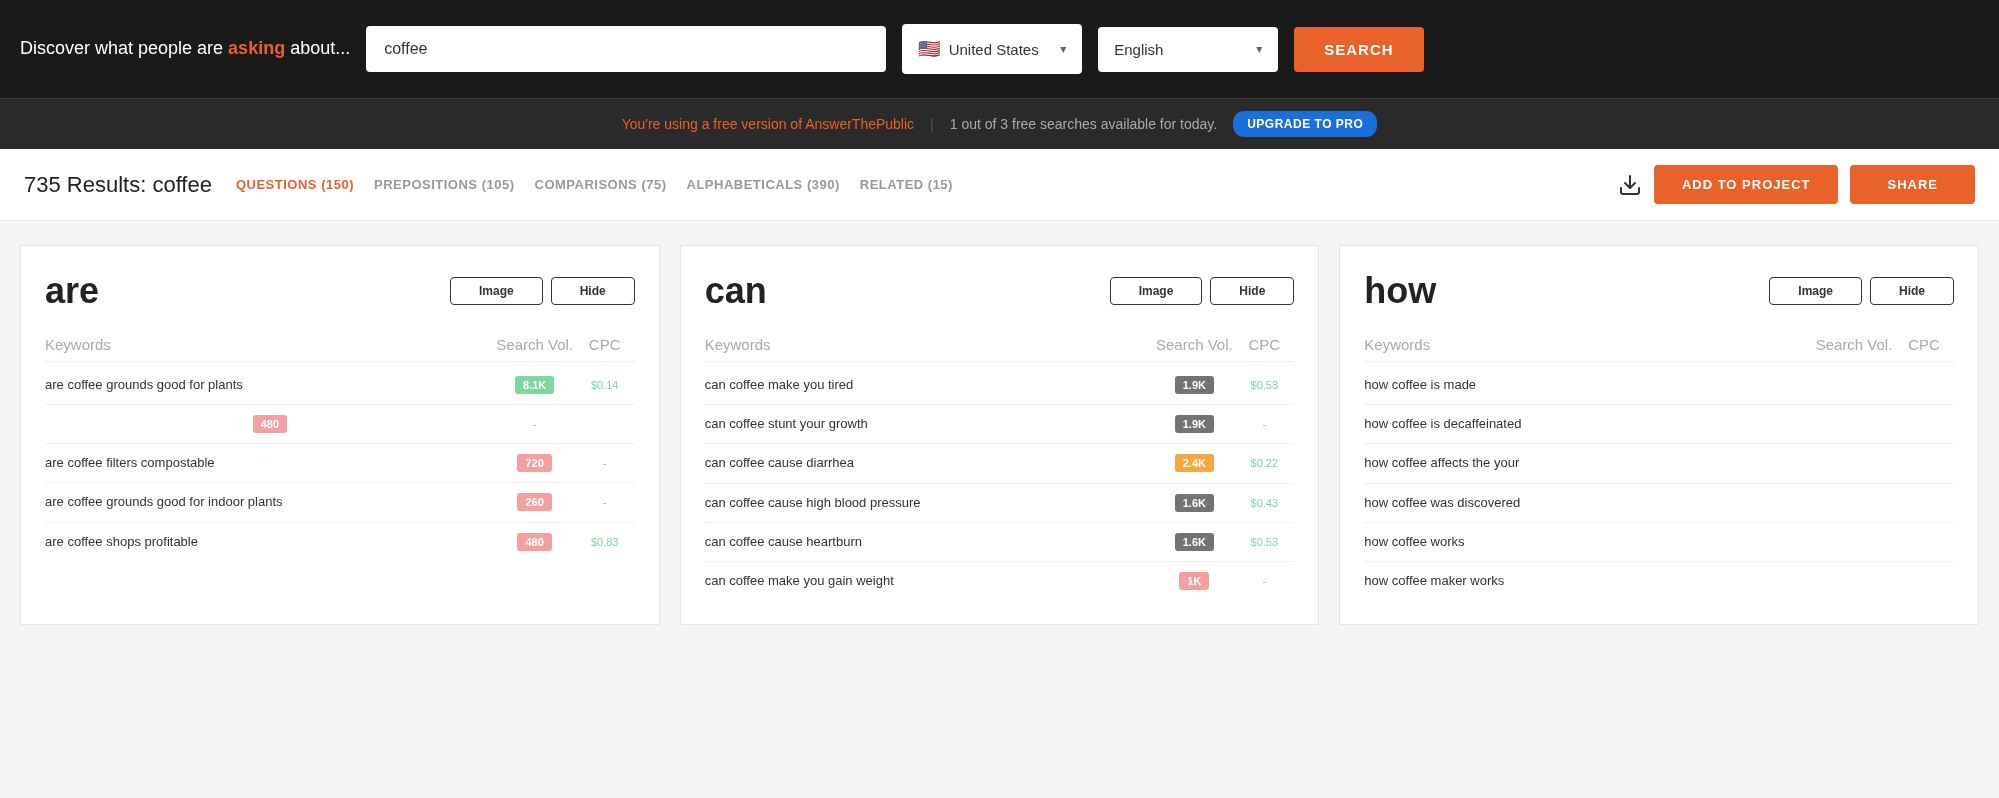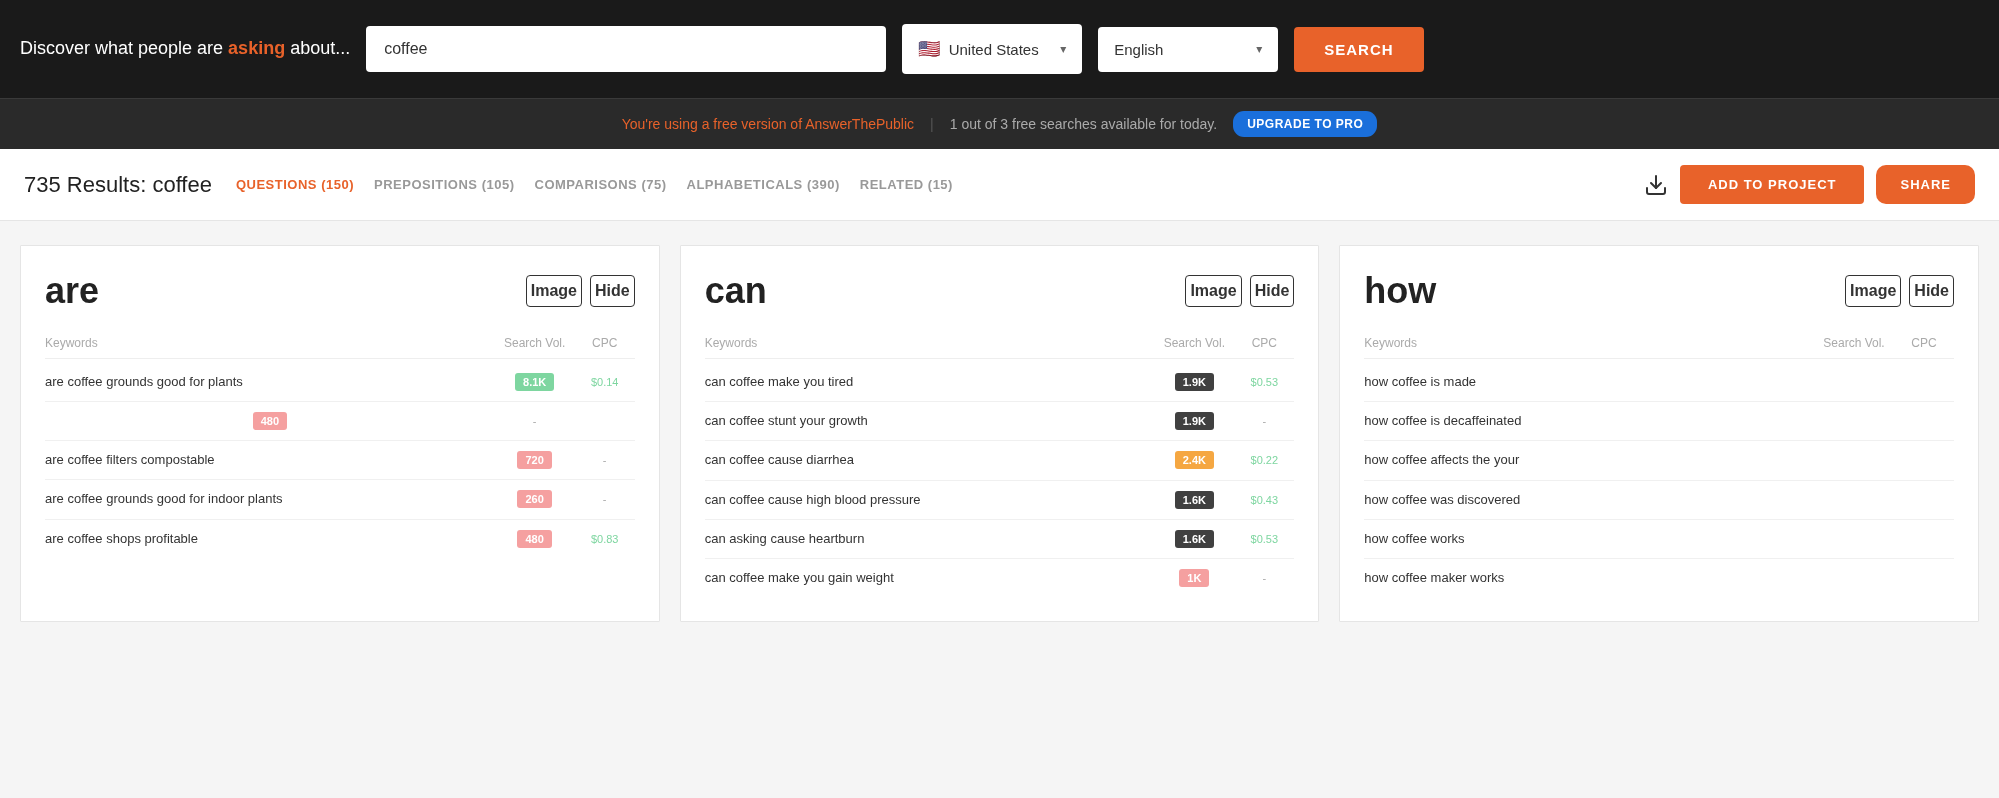--- a/index.html
+++ b/index.html
@@ -153,22 +153,22 @@
       font-weight: 700;
       letter-spacing: 1px;
       cursor: pointer;
       text-transform: uppercase;
       white-space: nowrap;
     }
     .share-btn {
       background: #e8622a;
       color: #fff;
       border: none;
-      border-radius: 10px;
-      padding: 12px 24px;
+      border-radius: 4px;
+      padding: 12px 37px;
       font-size: 13px;
       font-weight: 700;
       letter-spacing: 1px;
       cursor: pointer;
       text-transform: uppercase;
       white-space: nowrap;
     }
 
     
     .cards-area {
@@ -195,36 +195,36 @@
       color: #222;
     }
     .card-actions {
       display: flex;
       gap: 8px;
     }
     .card-btn {
       border: 1.5px solid #333;
       background: #fff;
       border-radius: 4px;
-      padding: 6px 4px;
-      font-size: 16px;
+      padding: 6px 28px;
+      font-size: 12px;
       font-weight: 600;
       cursor: pointer;
       color: #333;
       text-align: right;
     }
     .table-header {
       display: grid;
       grid-template-columns: 1fr 80px 60px;
       padding: 4px 0 8px 0;
       border-bottom: 1px solid #eee;
       margin-bottom: 4px;
     }
     .table-header span {
-      font-size: 12px;
+      font-size: 15px;
       color: #aaa;
       text-transform: none;
     }
     .table-header .col-right { text-align: center; }
     .table-row {
       display: grid;
       grid-template-columns: 1fr 80px 60px;
       padding: 10px 0;
       border-bottom: 1px solid #f0f0f0;
       align-items: center;
@@ -238,21 +238,21 @@
     .vol-badge {
       display: inline-block;
       padding: 3px 8px;
       border-radius: 3px;
       font-size: 11px;
       font-weight: 700;
       text-align: center;
       justify-self: center;
     }
     .vol-green { background: #7ed6a0; color: #fff; }
-    .vol-yellow { background: #404040; color: #fff; }
+    .vol-yellow { background: #737373; color: #fff; }
     .vol-orange { background: #f5a742; color: #fff; }
     .vol-pink { background: #f5a0a0; color: #fff; }
     .cpc-text {
       font-size: 11px;
       color: #7ed6a0;
       text-align: center;
       justify-self: center;
     }
     .cpc-dash {
       font-size: 11px;
@@ -384,21 +384,21 @@
       <span class="keyword-text">can coffee cause diarrhea</span>
       <span class="vol-badge vol-orange">2.4K</span>
       <span class="cpc-text">$0.22</span>
     </div>
       <div class="table-row">
       <span class="keyword-text">can coffee cause high blood pressure</span>
       <span class="vol-badge vol-yellow">1.6K</span>
       <span class="cpc-text">$0.43</span>
     </div>
       <div class="table-row">
-      <span class="keyword-text">can asking cause heartburn</span>
+      <span class="keyword-text">can coffee cause heartburn</span>
       <span class="vol-badge vol-yellow">1.6K</span>
       <span class="cpc-text">$0.53</span>
     </div>
       <div class="table-row">
       <span class="keyword-text">can coffee make you gain weight</span>
       <span class="vol-badge vol-pink">1K</span>
       <span class="cpc-dash">-</span>
     </div>
   </div>
     <div class="card">

